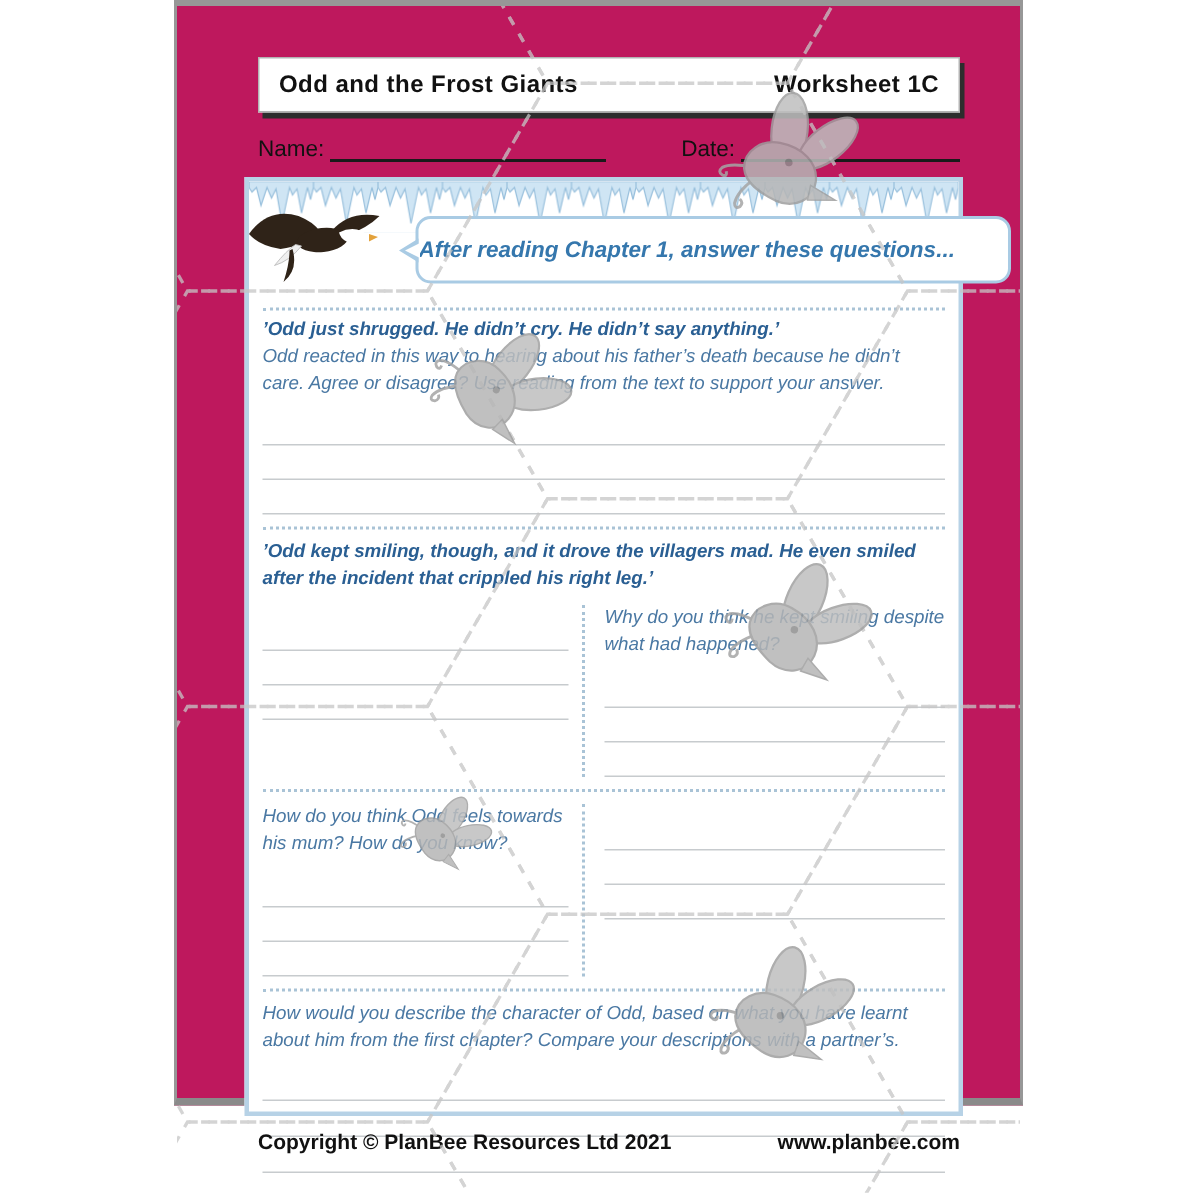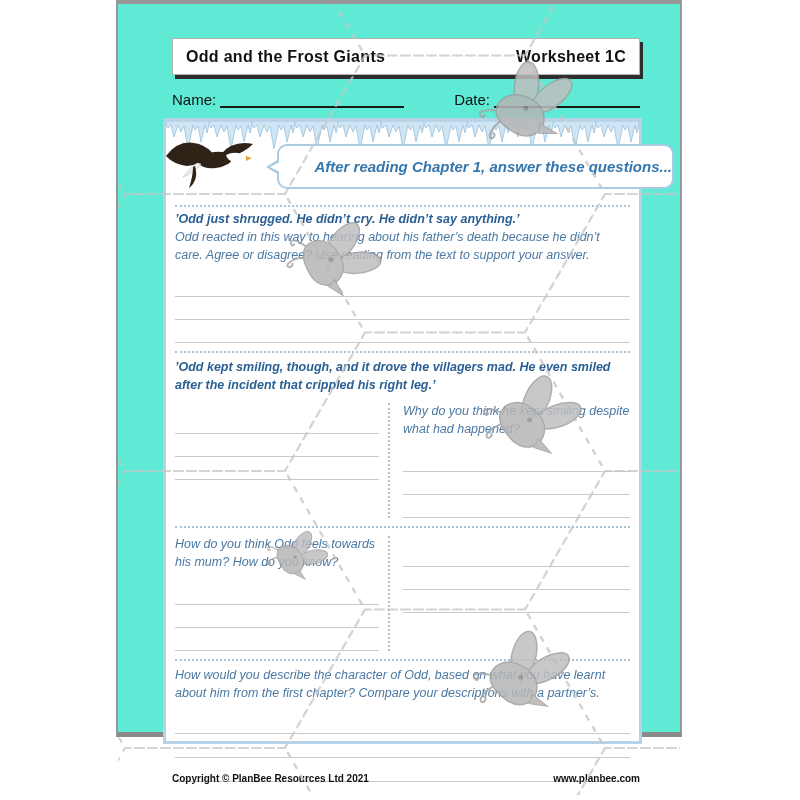--- a/index.html
+++ b/index.html
@@ -1,20 +1,20 @@
 <!DOCTYPE html>
 <html><head>
 <meta charset="utf-8">
 <style>
   html,body{margin:0;padding:0;background:#ffffff;}
   body{width:800px;height:800px;position:relative;overflow:hidden;
        font-family:"Liberation Sans", sans-serif;}
 
   .paper{position:absolute;left:116px;top:0px;width:566px;height:737px;
-         background:#5eead4;box-sizing:border-box;
+         background:#be185d;box-sizing:border-box;
          border:2px solid #979797;border-top-width:4px;border-bottom:5px solid #8a8a8a;}
 
   
   .hexgrid{position:absolute;inset:0;pointer-events:none;z-index:6;opacity:.75;}
   .beelayer{position:absolute;inset:0;pointer-events:none;z-index:7;opacity:.85;}
 
   
   .header-box{position:absolute;left:54px;top:34px;width:468px;height:37px;background:#fff;
               border:1px solid #b3b3b3;box-shadow:3px 4px 0 #2d2d2d;box-sizing:border-box;
               display:flex;justify-content:space-between;align-items:center;padding:0 13px;z-index:2;}
@@ -29,21 +29,21 @@
   .u2{flex:1;}
 
   
   .frame{position:absolute;left:45px;top:114px;width:479px;height:626px;box-sizing:border-box;
          border:3px solid #b7d2e6;background:#fff;z-index:1;}
   .icicles{position:absolute;left:0;top:0;width:473px;height:34px;display:block;}
   .eagle{position:absolute;left:-1px;top:15px;width:90px;height:60px;z-index:3;}
 
   .bubble{position:absolute;left:111px;top:23px;width:397px;height:45px;box-sizing:border-box;
           border:2px solid #a9cbe4;border-radius:10px;background:#fff;z-index:2;
-          display:flex;align-items:center;justify-content:flex-end;}
+          display:flex;align-items:center;justify-content:flex-start;}
   .bubble .txt{font-size:15px;font-weight:bold;font-style:italic;color:#3577ad;}
   .bubble::before{content:"";position:absolute;left:-13px;top:13px;width:0;height:0;
           border-top:8px solid transparent;border-bottom:8px solid transparent;border-right:13px solid #a9cbe4;}
   .bubble::after{content:"";position:absolute;left:-9px;top:16px;width:0;height:0;
           border-top:5px solid transparent;border-bottom:5px solid transparent;border-right:10px solid #ffffff;}
 
   .content{position:absolute;left:9px;right:9px;top:84px;}
 
   .sep{border-top:2px dotted #a9c3d6;height:0;}
   .quote{font-size:12.5px;line-height:1.42;font-weight:bold;font-style:italic;color:#2a5f93;margin-top:4px;}
@@ -55,21 +55,21 @@
 
   .tworow{display:flex;align-items:stretch;margin-top:8px;}
   .col-l{width:204px;}
   .col-r{flex:1;}
   .vdiv{border-left:2px dotted #a9c3d6;margin:0 13px 0 9px;}
   .q{font-size:12.5px;line-height:1.42;font-style:italic;color:#4a78a3;min-height:38px;}
 
   .m-top6{margin-top:6px;} .m-top8{margin-top:8px;} .m-top10{margin-top:10px;}
 
   .footer{position:absolute;left:54px;right:40px;top:749px;display:flex;justify-content:space-between;z-index:2;}
-  .footer .ft{font-size:10px;font-weight:bold;color:#111;margin-top:20px;}
+  .footer .ft{font-size:14px;font-weight:bold;color:#111;}
 </style>
 </head>
 <body>
 
 <div class="paper">
 
   <div class="header-box">
     <span class="ttl">Odd and the Frost Giants</span>
     <span class="ttl">Worksheet 1C</span>
   </div>

